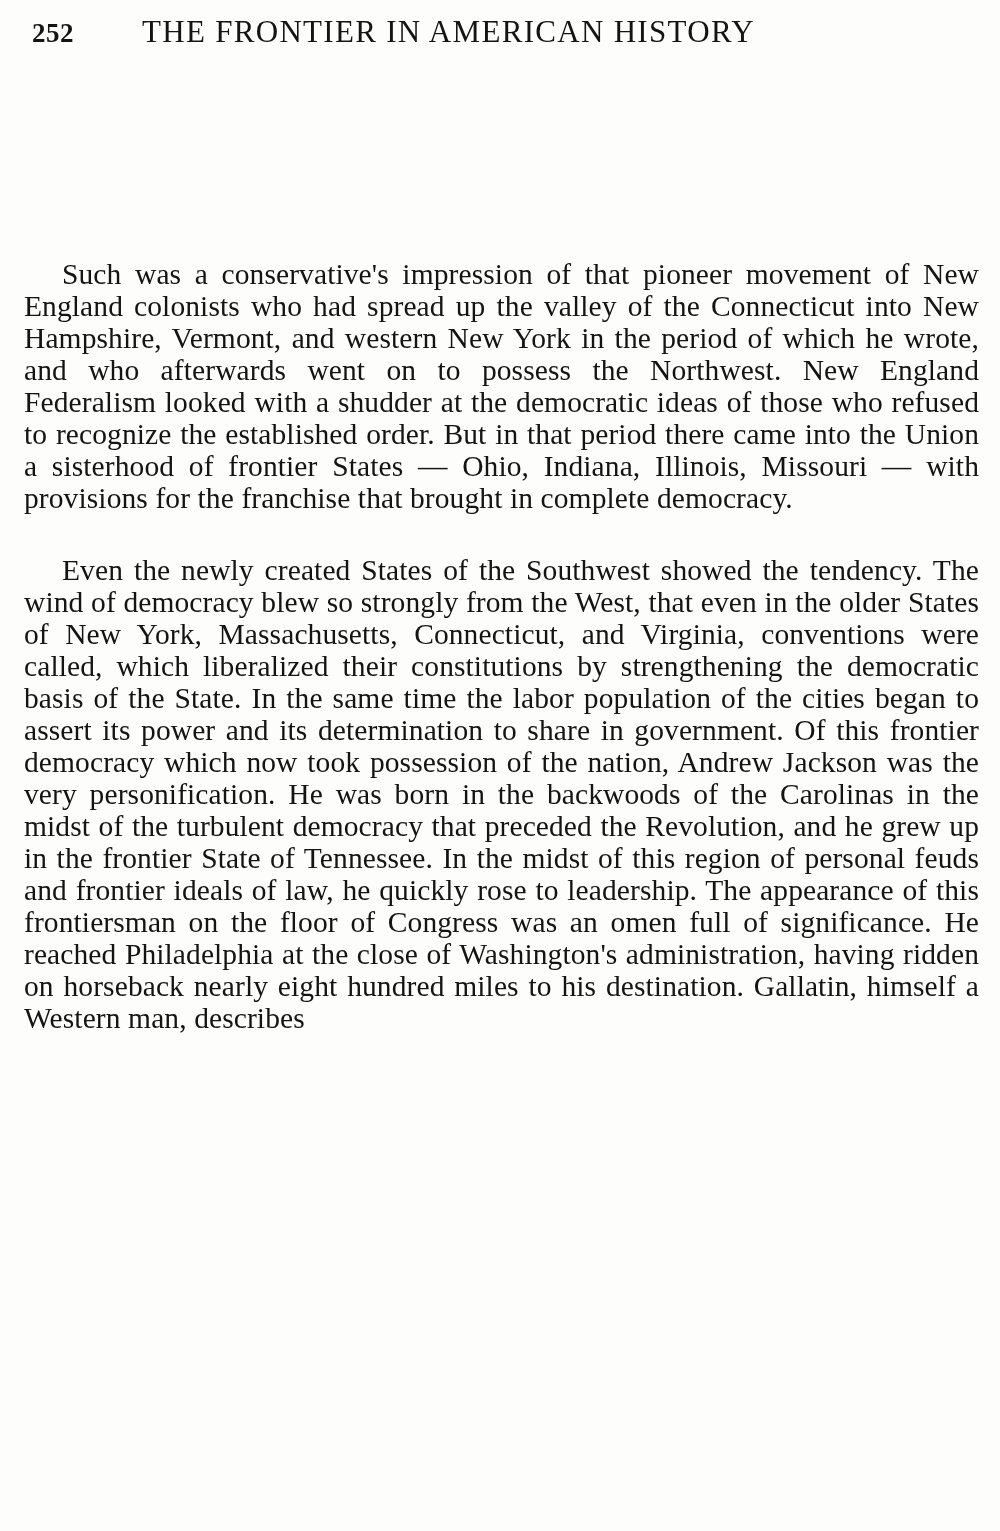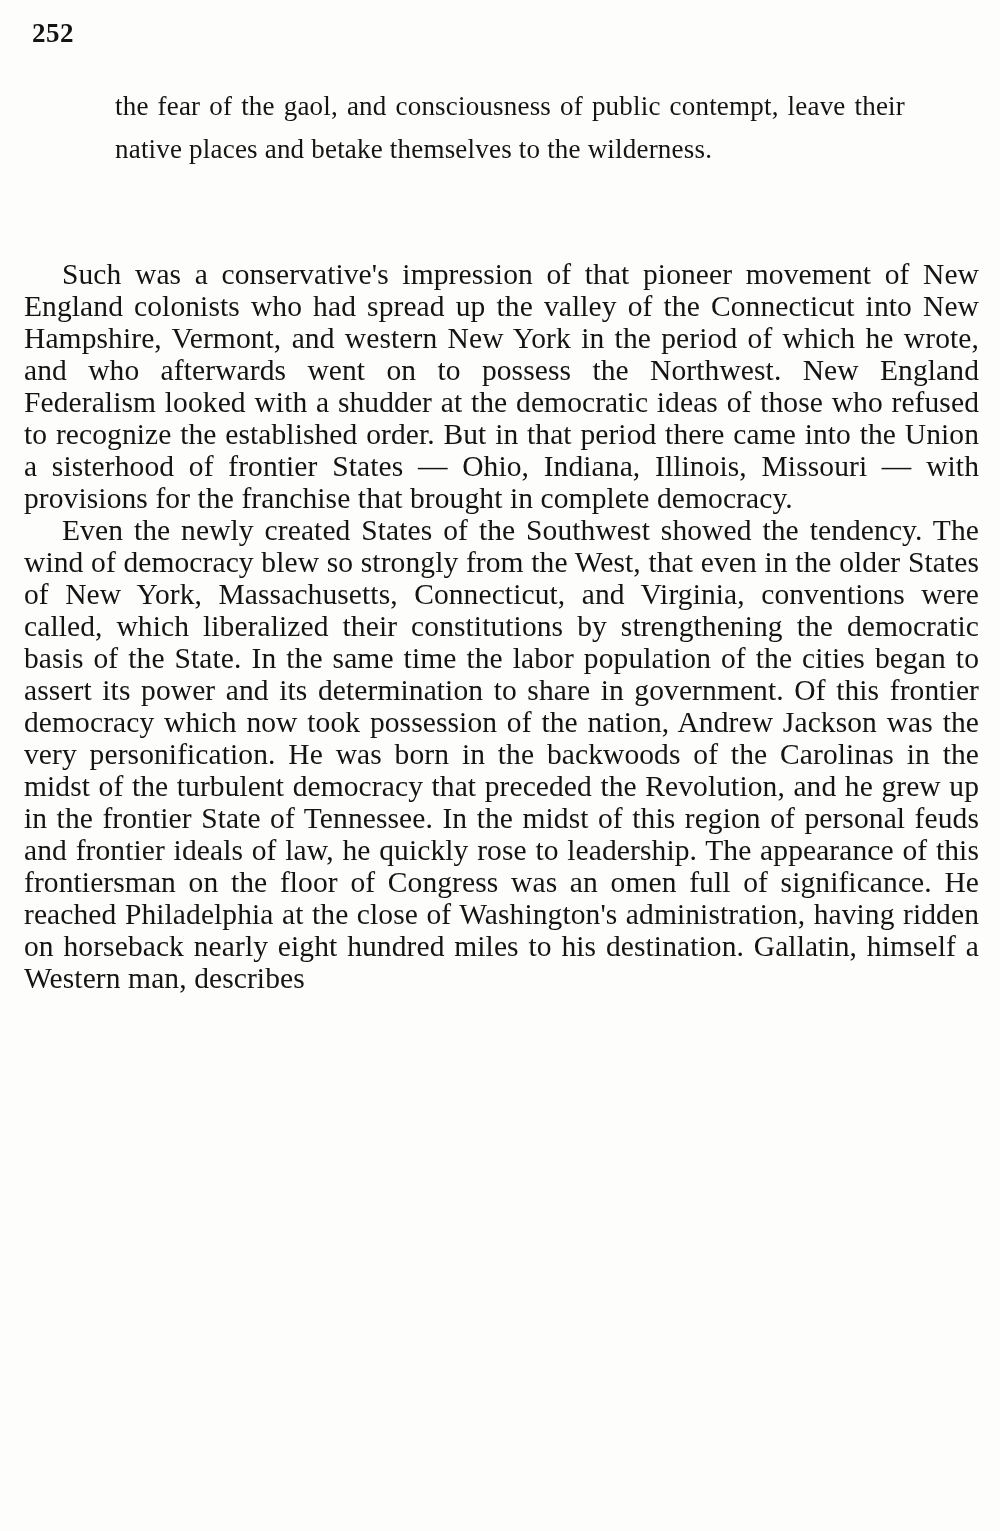--- a/index.html
+++ b/index.html
@@ -62,35 +62,36 @@
     line-height: 32px;
     text-align: justify;
     letter-spacing: 0.1px;
   }
   .body p {
     margin: 0;
     text-indent: 38px;
   }
   .body p.tight {
     text-indent: 38px;
+    margin-top: 40px;
   }
   
   .page, .body, .blockquote {
     -webkit-font-smoothing: antialiased;
   }
 </style>
 </head>
 <body>
 
 <div class="page">
 
   <div class="running-head">
     <div class="folio">252</div>
+    <div class="head-title">THE FRONTIER IN AMERICAN HISTORY</div>
   </div>
 
-  <div class="blockquote">the fear of the gaol, and consciousness of public contempt, leave their native places and betake themselves to the wilderness.</div>
 
   <div class="body">
     <p>Such was a conservative's impression of that pioneer movement of New England colonists who had spread up the valley of the Connecticut into New Hampshire, Vermont, and western New York in the period of which he wrote, and who afterwards went on to possess the Northwest.  New England Federalism looked with a shudder at the democratic ideas of those who refused to recognize the established order.  But in that period there came into the Union a sisterhood of frontier States — Ohio, Indiana, Illinois, Missouri — with provisions for the franchise that brought in complete democracy.</p>
     <p class="tight">Even the newly created States of the Southwest showed the tendency.  The wind of democracy blew so strongly from the West, that even in the older States of New York, Massachusetts, Connecticut, and Virginia, conventions were called, which liberalized their constitutions by strengthening the democratic basis of the State.  In the same time the labor population of the cities began to assert its power and its determination to share in government.  Of this frontier democracy which now took possession of the nation, Andrew Jackson was the very personification.  He was born in the backwoods of the Carolinas in the midst of the turbulent democracy that preceded the Revolution, and he grew up in the frontier State of Tennessee.  In the midst of this region of personal feuds and frontier ideals of law, he quickly rose to leadership.  The appearance of this frontiersman on the floor of Congress was an omen full of significance.  He reached Philadelphia at the close of Washington's administration, having ridden on horseback nearly eight hundred miles to his destination.  Gallatin, himself a Western man, describes</p>
   </div>
 
 </div>
 
 </body></html>

